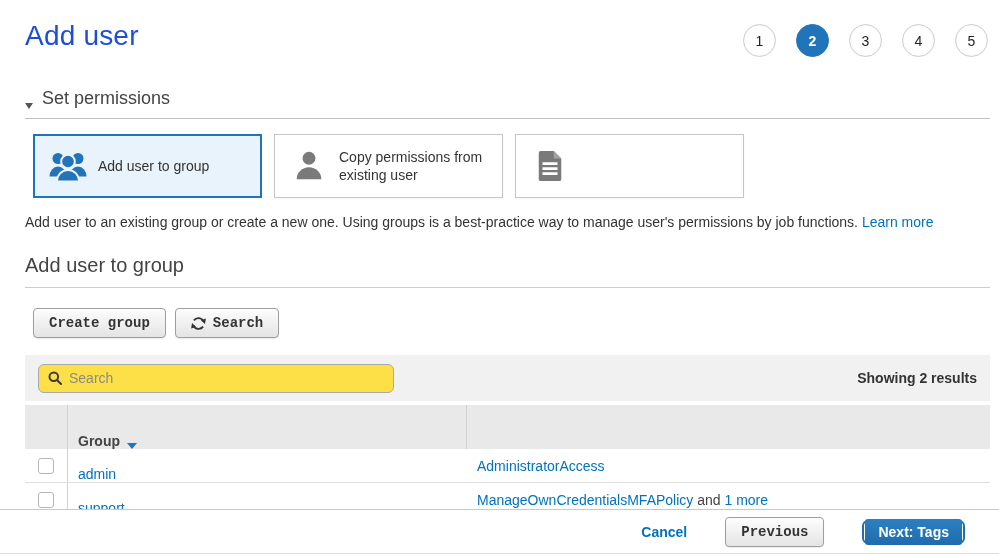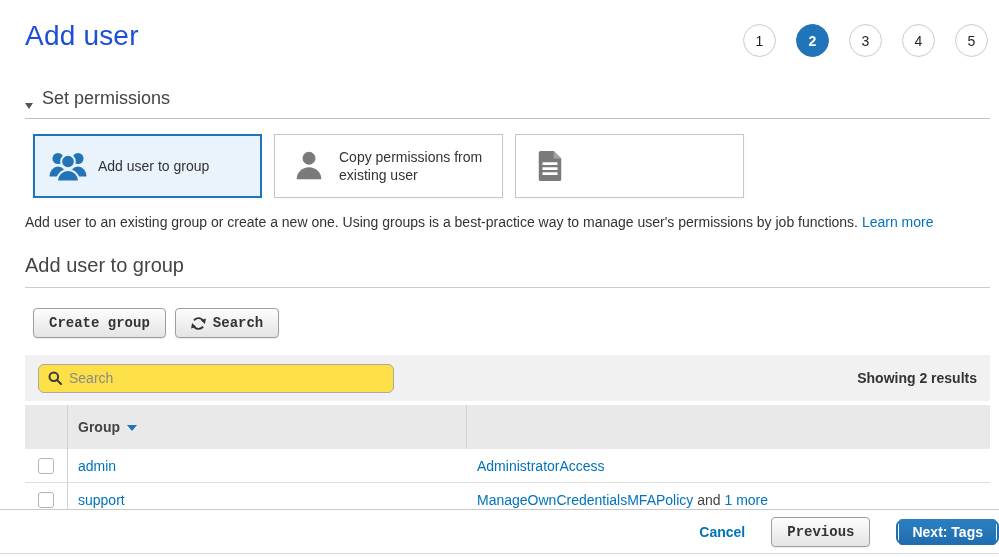--- a/index.html
+++ b/index.html
@@ -47,34 +47,34 @@
   .tbl { margin-top:17px; width:965px; }
   .toolbar { background:#f1f1f1; height:46px; display:flex; align-items:center; padding:0 13px; }
   .search { width:356px; height:29px; background:#fde047; border:1px solid #a9a9a9; border-radius:6px;
             display:flex; align-items:center; padding:0 9px; gap:7px; }
   .search input { border:none; outline:none; background:transparent; font-size:14px; color:#333; width:100%;
                   font-family:"Liberation Sans",sans-serif; }
   .search input::placeholder { color:#8a8a8a; }
   .results { margin-left:auto; font-size:14px; font-weight:bold; color:#333; }
   .thead { margin-top:4px; background:#e9e9e9; height:44px; display:flex; font-size:14px; font-weight:bold; color:#444; }
   .col-check { width:43px; flex:none; border-right:1px solid #d2d2d2; display:flex; align-items:center; justify-content:center; }
-  .col-group { width:399px; flex:none; border-right:1px solid #d2d2d2; display:flex; align-items:center; padding-left:10px; gap:7px; }
+  .col-group { width:399px; flex:none; border-right:1px solid #d2d2d2; display:flex; align-items:flex-end; padding-left:10px; gap:7px; }
   .col-attached { flex:1; display:flex; align-items:center; padding-left:10px; }
   .thead .col-check, .trow .col-check { align-self:stretch; }
   .trow { height:34px; display:flex; border-bottom:1px solid #ddd; font-size:14px; background:#fff; }
   .trow .col-group, .trow .col-attached { border-right:none; }
   .checkbox { width:16px; height:16px; border:1px solid #b5b5b5; border-radius:3px; background:#fff; cursor:pointer; }
   .sort-tri { width:0; height:0; border-left:5px solid transparent; border-right:5px solid transparent;
               border-top:6px solid #2074ba; margin-top:2px; }
   .and-text { color:#444; }
 
   
   .footer { position:absolute; left:0; right:0; bottom:3px; height:45px; background:#fff;
             border-top:1px solid #c9c9c9; border-bottom:1px solid #dcdcdc;
-            display:flex; align-items:center; justify-content:flex-end; gap:26px; }
+            display:flex; align-items:center; justify-content:flex-end; padding-right:34px; gap:38px; }
   .cancel { font-size:14px; font-weight:bold; color:#0073bb; cursor:pointer; }
   .primary-wrap { border:2px solid #1e6fae; border-radius:6px; background:#fff; padding:1px; cursor:pointer; }
   .primary { background:linear-gradient(#2b80c1,#1f6cae); color:#fff; font-weight:bold; font-size:14px;
              padding:5px 13px; border-radius:3px; }
 </style>
 </head>
 <body>
 
 <div class="screen">
   <div class="content">

